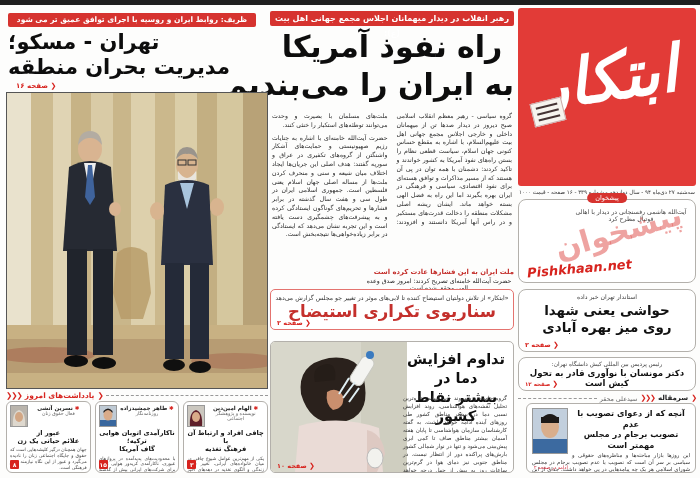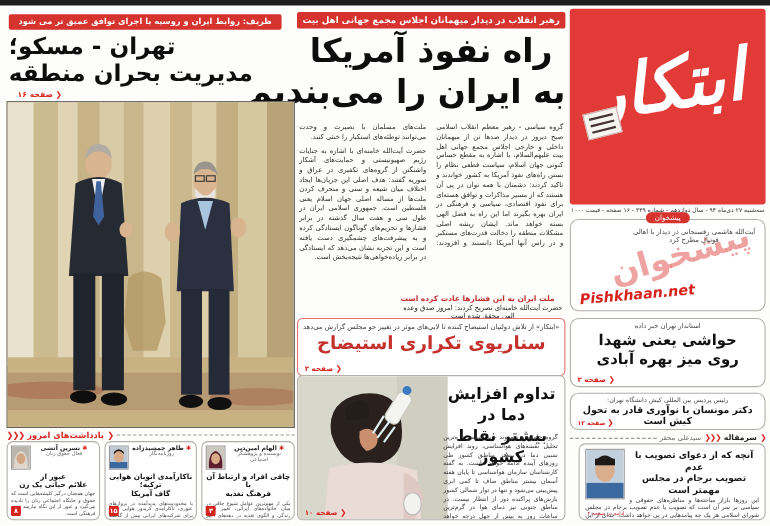--- a/index.html
+++ b/index.html
@@ -44,24 +44,24 @@
   .edbox .bd{font-size:5.4px;line-height:7px;text-align:justify;color:#333;margin-top:2px;}
   .edcont{position:absolute;left:7px;bottom:2px;font-size:4.8px;color:#c23;}
   
   .ckick{right:186px;top:11px;width:244px;height:15px;background:#d6332f;color:#fff;font-size:8px;font-weight:bold;
          text-align:center;line-height:15px;border-radius:2px;}
   .mainhl{right:186px;top:28px;width:244px;text-align:center;font-size:30px;font-weight:900;line-height:38px;
           color:#0d0d0d;white-space:nowrap;}
   .mainbody{right:188px;top:112px;width:240px;height:155px;column-count:2;column-gap:9px;font-size:6.2px;
             line-height:8.8px;text-align:justify;color:#2a2a2a;}
   .mainbody p{margin:0 0 4px 0;}
-  .hlight{right:186px;top:268px;width:150px;text-align:left;color:#c4302c;font-size:6.8px;font-weight:bold;}
+  .hlight{right:186px;top:268px;width:150px;text-align:right;color:#c4302c;font-size:6.8px;font-weight:bold;}
   .subln{right:186px;top:277px;width:150px;text-align:center;color:#222;font-size:6.2px;}
   .contd{left:187px;top:278px;font-size:5.2px;color:#555;}
-  .impbox{right:186px;top:289px;width:244px;height:53px;border:1px solid #e4736f;border-radius:5px;background:#fff;
+  .impbox{right:186px;top:289px;width:244px;height:41px;border:1px solid #e4736f;border-radius:5px;background:#fff;
           text-align:center;}
   .impbox .kick{font-size:6.2px;color:#333;margin-top:4px;}
   .impbox .hl{font-size:16.5px;font-weight:900;color:#c4302c;margin-top:1px;}
   .wbox{right:186px;top:341px;width:244px;height:132px;border:1px solid #b3b0ab;border-radius:5px;background:#fff;
         overflow:hidden;}
   .wphoto{position:absolute;left:0;top:0;width:136px;height:130px;}
   .wbox .hl{position:absolute;right:6px;top:8px;width:102px;text-align:center;font-size:14.5px;font-weight:900;
             line-height:19px;color:#0f0f0f;}
   .wbox .bd{position:absolute;right:6px;top:52px;width:104px;font-size:5.6px;line-height:8px;text-align:justify;color:#333;}
   

